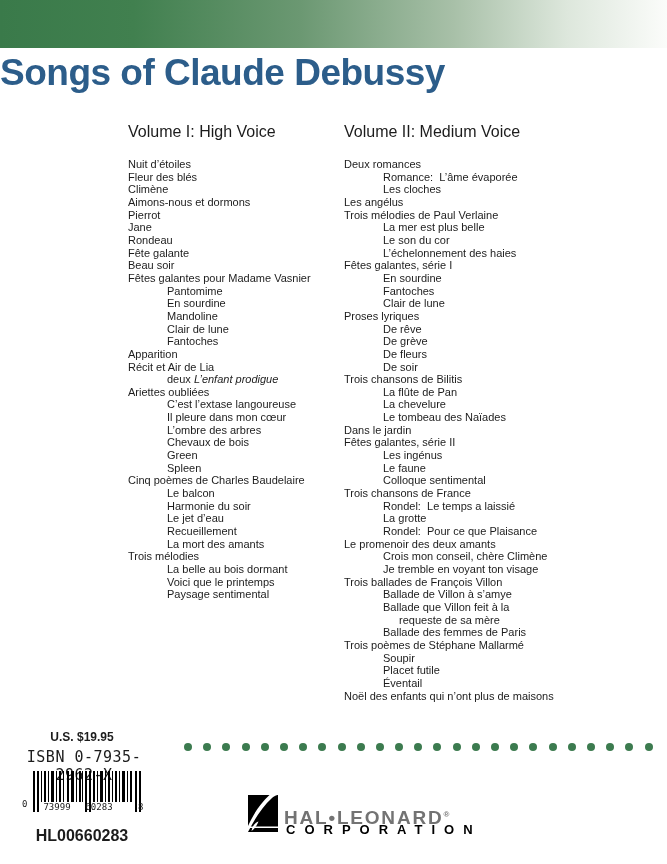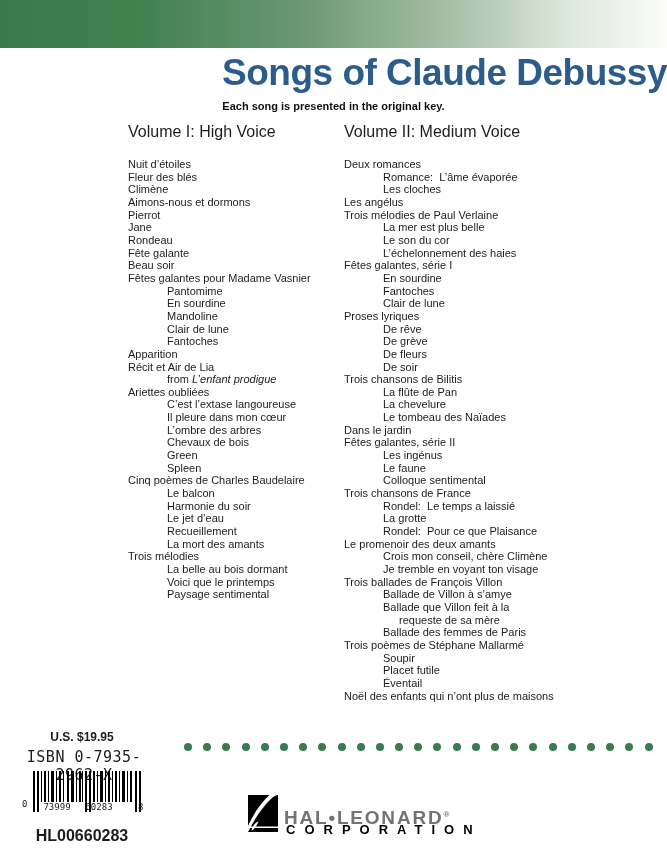--- a/index.html
+++ b/index.html
@@ -9,21 +9,21 @@
     margin:0 auto;
   }
   
   .top-bar{
     position:absolute;left:0;top:0;width:667px;height:48px;
     background:linear-gradient(to right,
       #3a7a4a 0%, #41804f 20%, #6b9872 45%, #a8c0a8 68%, #dde7dc 85%, #fbfcfa 100%);
   }
   .title{
     position:absolute;top:52px;left:0;width:667px;margin:0;
-    text-align:right;font-size:37px;font-weight:bold;letter-spacing:-0.5px;
+    text-align:left;font-size:37px;font-weight:bold;letter-spacing:-0.5px;
     color:#2c5d8a;
   }
   .subtitle{
     position:absolute;top:100px;left:0;width:667px;
     text-align:center;font-size:11px;font-weight:bold;color:#111;
   }
   
   .col{position:absolute;top:125px;}
   .col1{left:128px;width:215px;}
   .col2{left:344px;width:300px;}
@@ -60,21 +60,20 @@
     font-weight:bold;letter-spacing:9px;white-space:nowrap;color:#000;}
 </style>
 </head>
 <body>
 
 <div class="page">
 
   <div class="top-bar"></div>
 
   <h1 class="title">Songs of Claude Debussy</h1>
-  <div class="subtitle">Each song is presented in the original key.</div>
 
   <section class="col col1">
     <div class="col-heading">Volume I: High Voice</div>
     <div class="song-list">
         <div class="song ind0">Nuit d’étoiles</div>
         <div class="song ind0">Fleur des blés</div>
         <div class="song ind0">Climène</div>
         <div class="song ind0">Aimons-nous et dormons</div>
         <div class="song ind0">Pierrot</div>
         <div class="song ind0">Jane</div>
@@ -82,21 +81,21 @@
         <div class="song ind0">Fête galante</div>
         <div class="song ind0">Beau soir</div>
         <div class="song ind0">Fêtes galantes pour Madame Vasnier</div>
         <div class="song ind1">Pantomime</div>
         <div class="song ind1">En sourdine</div>
         <div class="song ind1">Mandoline</div>
         <div class="song ind1">Clair de lune</div>
         <div class="song ind1">Fantoches</div>
         <div class="song ind0">Apparition</div>
         <div class="song ind0">Récit et Air de Lia</div>
-        <div class="song ind1"><span>from </span><span class="it">L’enfant prodigue</span></div>
+        <div class="song ind1"><span>deux </span><span class="it">L’enfant prodigue</span></div>
         <div class="song ind0">Ariettes oubliées</div>
         <div class="song ind1">C’est l’extase langoureuse</div>
         <div class="song ind1">Il pleure dans mon cœur</div>
         <div class="song ind1">L’ombre des arbres</div>
         <div class="song ind1">Chevaux de bois</div>
         <div class="song ind1">Green</div>
         <div class="song ind1">Spleen</div>
         <div class="song ind0">Cinq poèmes de Charles Baudelaire</div>
         <div class="song ind1">Le balcon</div>
         <div class="song ind1">Harmonie du soir</div>

